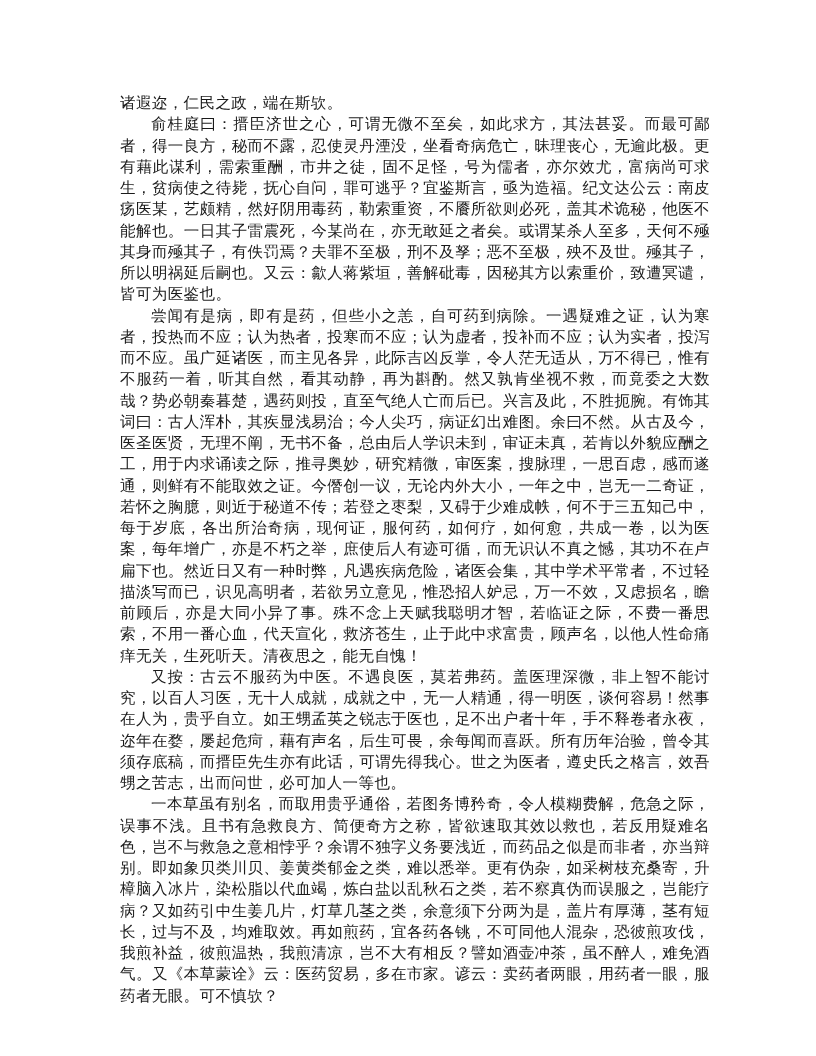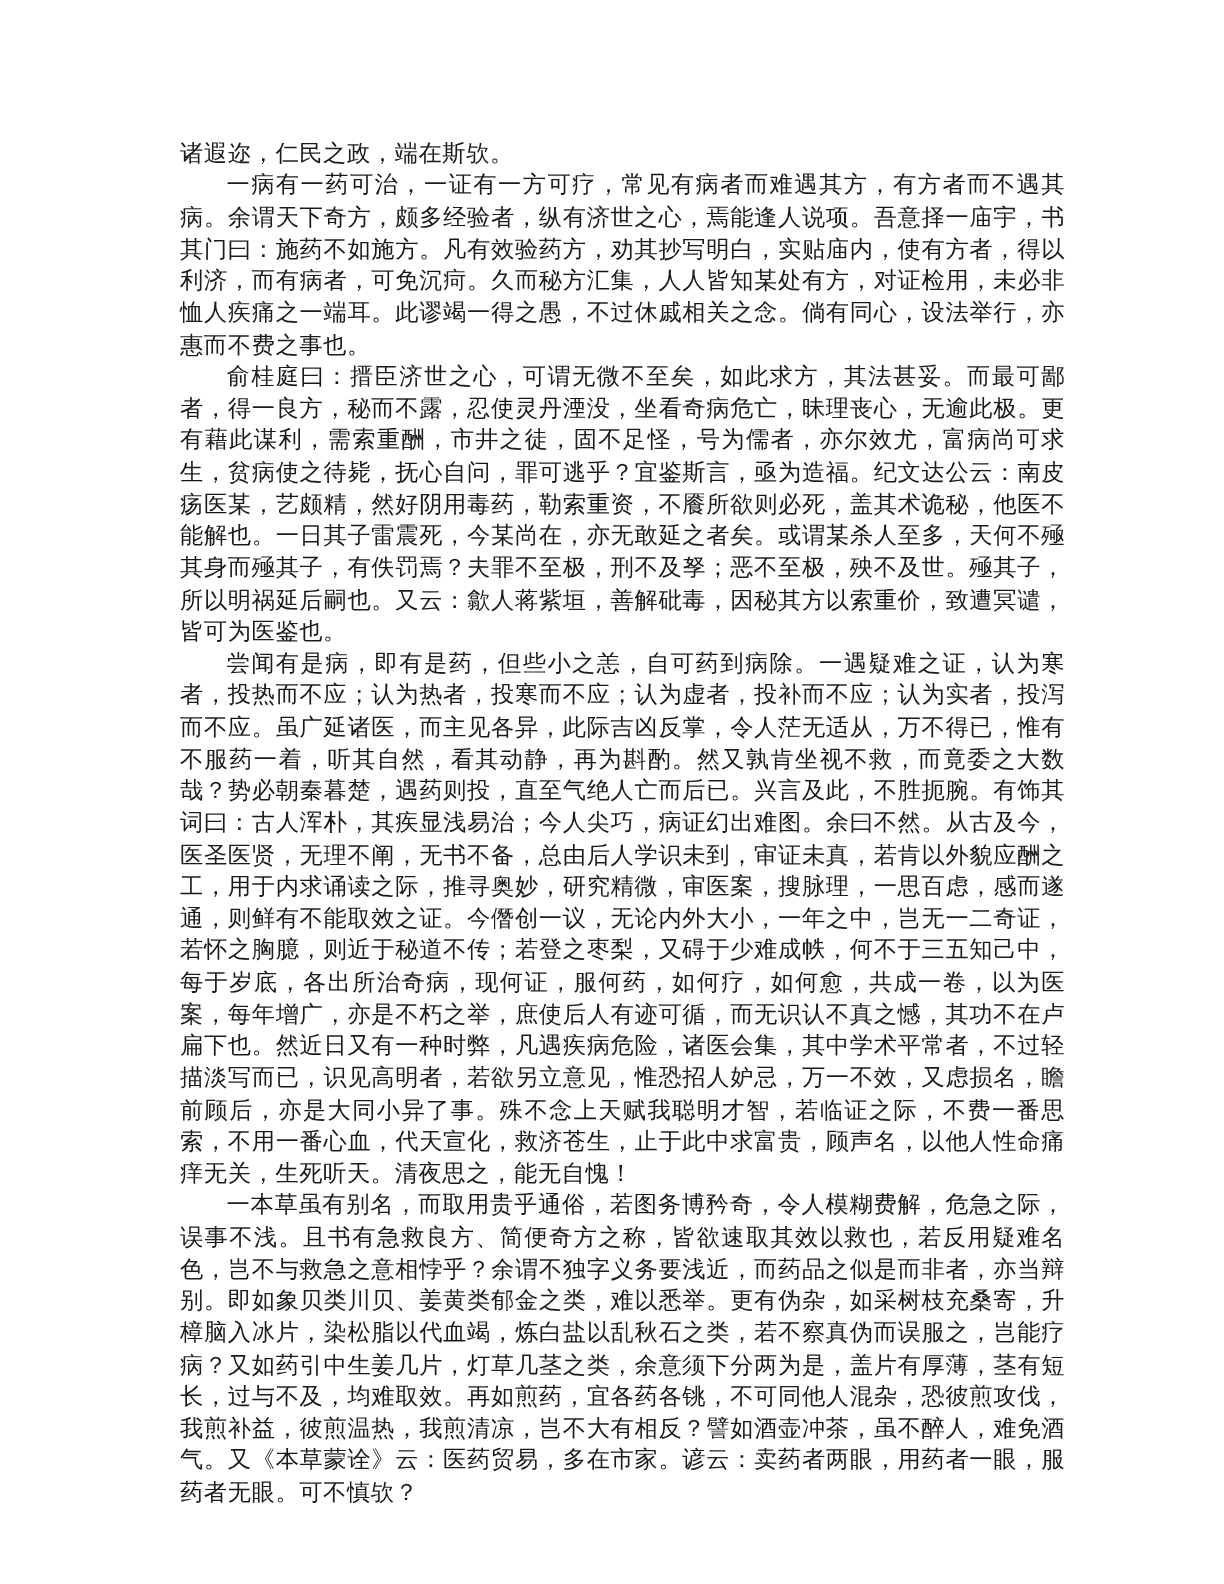--- a/index.html
+++ b/index.html
@@ -33,17 +33,17 @@
     }
     .para.continued {
       text-indent: 0;
     }
   </style>
 </head>
 <body>
 
 <div class="page">
   <p class="para continued">诸遐迩，仁民之政，端在斯欤。</p>
-  <p class="para">一病有一药可治，一证有一方可疗，常见有病者而难遇其方，有方者而不遇其病。余谓天下奇方，颇多经验者，纵有济世之心，焉能逢人说项。吾意择一庙宇，书其门曰：施药不如施方。凡有效验药方，劝其抄写明白，实贴庙内，使有方者，得以利济，而有病者，可免沉疴。久而秘方汇集，人人皆知某处有方，对证检用，未必非恤人疾痛之一端耳。此谬竭一得之愚，不过休戚相关之念。倘有同心，设法举行，亦惠而不费之事也。</p>
   <p class="para">俞桂庭曰：搢臣济世之心，可谓无微不至矣，如此求方，其法甚妥。而最可鄙者，得一良方，秘而不露，忍使灵丹湮没，坐看奇病危亡，昧理丧心，无逾此极。更有藉此谋利，需索重酬，市井之徒，固不足怪，号为儒者，亦尔效尤，富病尚可求生，贫病使之待毙，抚心自问，罪可逃乎？宜鉴斯言，亟为造福。纪文达公云：南皮疡医某，艺颇精，然好阴用毒药，勒索重资，不餍所欲则必死，盖其术诡秘，他医不能解也。一日其子雷震死，今某尚在，亦无敢延之者矣。或谓某杀人至多，天何不殛其身而殛其子，有佚罚焉？夫罪不至极，刑不及孥；恶不至极，殃不及世。殛其子，所以明祸延后嗣也。又云：歙人蒋紫垣，善解砒毒，因秘其方以索重价，致遭冥谴，皆可为医鉴也。</p>
   <p class="para">尝闻有是病，即有是药，但些小之恙，自可药到病除。一遇疑难之证，认为寒者，投热而不应；认为热者，投寒而不应；认为虚者，投补而不应；认为实者，投泻而不应。虽广延诸医，而主见各异，此际吉凶反掌，令人茫无适从，万不得已，惟有不服药一着，听其自然，看其动静，再为斟酌。然又孰肯坐视不救，而竟委之大数哉？势必朝秦暮楚，遇药则投，直至气绝人亡而后已。兴言及此，不胜扼腕。有饰其词曰：古人浑朴，其疾显浅易治；今人尖巧，病证幻出难图。余曰不然。从古及今，医圣医贤，无理不阐，无书不备，总由后人学识未到，审证未真，若肯以外貌应酬之工，用于内求诵读之际，推寻奥妙，研究精微，审医案，搜脉理，一思百虑，感而遂通，则鲜有不能取效之证。今僭创一议，无论内外大小，一年之中，岂无一二奇证，若怀之胸臆，则近于秘道不传；若登之枣梨，又碍于少难成帙，何不于三五知己中，每于岁底，各出所治奇病，现何证，服何药，如何疗，如何愈，共成一卷，以为医案，每年增广，亦是不朽之举，庶使后人有迹可循，而无识认不真之憾，其功不在卢扁下也。然近日又有一种时弊，凡遇疾病危险，诸医会集，其中学术平常者，不过轻描淡写而已，识见高明者，若欲另立意见，惟恐招人妒忌，万一不效，又虑损名，瞻前顾后，亦是大同小异了事。殊不念上天赋我聪明才智，若临证之际，不费一番思索，不用一番心血，代天宣化，救济苍生，止于此中求富贵，顾声名，以他人性命痛痒无关，生死听天。清夜思之，能无自愧！</p>
+  <p class="para">又按：古云不服药为中医。不遇良医，莫若弗药。盖医理深微，非上智不能讨究，以百人习医，无十人成就，成就之中，无一人精通，得一明医，谈何容易！然事在人为，贵乎自立。如王甥孟英之锐志于医也，足不出户者十年，手不释卷者永夜，迩年在婺，屡起危疴，藉有声名，后生可畏，余每闻而喜跃。所有历年治验，曾令其须存底稿，而搢臣先生亦有此话，可谓先得我心。世之为医者，遵史氏之格言，效吾甥之苦志，出而问世，必可加人一等也。</p>
   <p class="para">一本草虽有别名，而取用贵乎通俗，若图务博矜奇，令人模糊费解，危急之际，误事不浅。且书有急救良方、简便奇方之称，皆欲速取其效以救也，若反用疑难名色，岂不与救急之意相悖乎？余谓不独字义务要浅近，而药品之似是而非者，亦当辩别。即如象贝类川贝、姜黄类郁金之类，难以悉举。更有伪杂，如采树枝充桑寄，升樟脑入冰片，染松脂以代血竭，炼白盐以乱秋石之类，若不察真伪而误服之，岂能疗病？又如药引中生姜几片，灯草几茎之类，余意须下分两为是，盖片有厚薄，茎有短长，过与不及，均难取效。再如煎药，宜各药各铫，不可同他人混杂，恐彼煎攻伐，我煎补益，彼煎温热，我煎清凉，岂不大有相反？譬如酒壶冲茶，虽不醉人，难免酒气。又《本草蒙诠》云：医药贸易，多在市家。谚云：卖药者两眼，用药者一眼，服药者无眼。可不慎欤？</p>
 </div>
 
 </body></html>

